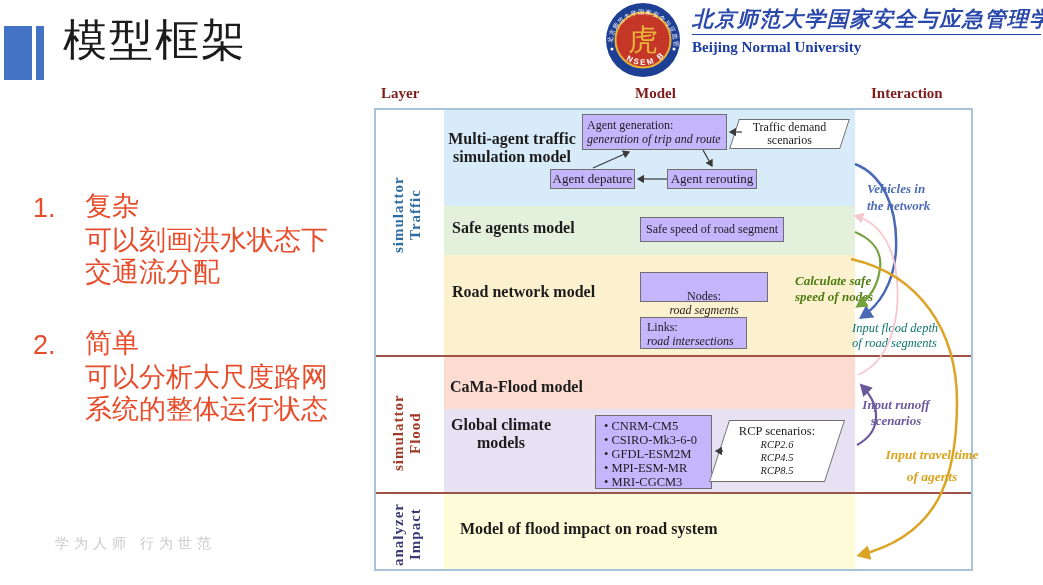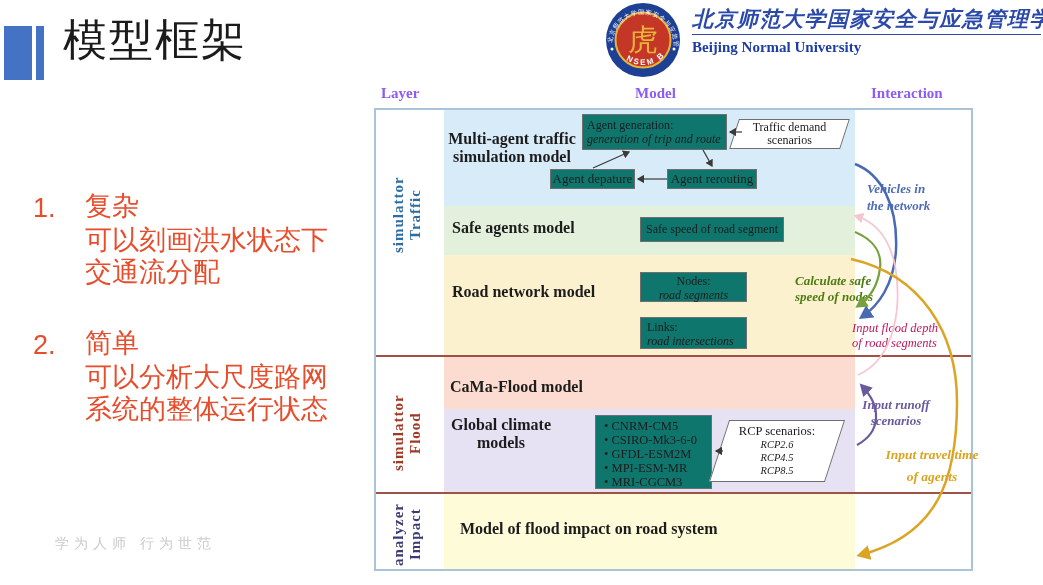--- a/index.html
+++ b/index.html
@@ -25,21 +25,21 @@
   .pt{color:#e74c2b;font-size:27px;line-height:32px;white-space:pre-line;}
   #p1n{left:33px;top:192px;} #p1h{left:85px;top:190px;}
   #p1b{left:85px;top:224px;}
   #p2n{left:33px;top:329px;} #p2h{left:85px;top:327px;}
   #p2b{left:85px;top:361px;}
 
   
   #watermark{left:55px;top:535px;font-size:14px;color:#cbcbcb;letter-spacing:5px;}
 
   
-  .hdr{top:85px;font:bold 15px "Liberation Serif","DejaVu Serif",serif;color:#8b5cf6;}
+  .hdr{top:85px;font:bold 15px "Liberation Serif","DejaVu Serif",serif;color:#7f1d1d;}
   #hdr-layer{left:381px;} #hdr-model{left:635px;} #hdr-interaction{left:871px;}
 
   #frame{left:374px;top:108px;width:599px;height:463px;border:2px solid #a9c3d9;box-sizing:border-box;
          font-family:"Liberation Serif","DejaVu Serif",serif;color:#1c1c1c;}
   #frame .abs{position:absolute;}
   .band{left:68px;width:411px;}
   #band-ma{top:0;height:96px;background:#d8ebf9;}
   #band-ss{top:96px;height:49px;background:#e3f1dc;}
   #band-rn{top:145px;height:102px;background:#fcf1cf;}
   #band-cama{top:247px;height:52px;background:#fcdcd0;}
@@ -55,44 +55,44 @@
   #vl-impact{left:14px;top:390px;height:69px;color:#3c3a75;}
 
   .seclabel{font-weight:bold;font-size:16px;line-height:18px;white-space:pre-line;text-align:center;}
   #lbl-ma{left:70px;top:20px;width:132px;}
   #lbl-ss{left:76px;top:109px;}
   #lbl-rn{left:76px;top:173px;}
   #lbl-cama{left:74px;top:268px;}
   #lbl-gcm{left:74px;top:306px;width:102px;}
   #lbl-imp{left:84px;top:410px;}
 
-  .dbox{background:#0f766e;border:1px solid #6f6f6f;font-size:12px;line-height:14px;box-sizing:border-box;}
+  .dbox{background:#c4b5fd;border:1px solid #6f6f6f;font-size:12px;line-height:14px;box-sizing:border-box;}
   #box-gen{left:206px;top:4px;width:145px;height:36px;padding:3px 4px;text-align:left;}
   #box-gen .sub{font-style:italic;}
   #box-dep{left:174px;top:59px;width:85px;height:20px;text-align:center;font-size:13px;line-height:18px;}
   #box-rer{left:291px;top:59px;width:90px;height:20px;text-align:center;font-size:13px;line-height:18px;}
   #box-safe{left:264px;top:107px;width:144px;height:25px;text-align:center;font-size:12px;line-height:23px;}
-  #box-nodes{left:264px;top:162px;width:107px;height:30px;text-align:center;padding-top:1px;}
+  #box-nodes{left:264px;top:162px;width:128px;height:30px;text-align:center;padding-top:16px;}
   #box-nodes .sub,#box-links .sub{font-style:italic;}
   #box-links{left:264px;top:207px;width:107px;height:32px;text-align:left;padding:2px 0 0 6px;}
   #box-gcm{left:219px;top:305px;width:117px;height:74px;padding:3px 2px 16px 8px;text-align:left;font-size:12.5px;}
   #box-gcm div{line-height:14px;}
   #box-gcm div::before{content:"\2022  ";}
 
   .para{background:#fff;border:1px solid #6f6f6f;transform:skewX(-18deg);box-sizing:border-box;}
   #para-td{left:358px;top:9px;width:111px;height:30px;}
   #para-td-txt{left:352px;top:11px;width:123px;text-align:center;font-size:12px;line-height:13px;white-space:pre-line;}
   #para-rcp{left:343px;top:310px;width:116px;height:62px;}
   #para-rcp-txt{left:339px;top:314px;width:124px;text-align:center;font-size:12.5px;line-height:14px;}
   #para-rcp-txt div{font-style:italic;font-size:10.5px;line-height:13px;}
 
   .ilabel{font-style:italic;font-weight:bold;white-space:pre-line;}
   #il-vehicles{left:491px;top:70px;font-size:13px;line-height:17px;color:#4f6cb8;}
   #il-calc{left:419px;top:163px;font-size:13px;line-height:16px;color:#4d7c0f;}
-  #il-flood{left:476px;top:211px;font-size:12.5px;line-height:15px;color:#be185d;font-weight:normal;}
+  #il-flood{left:476px;top:211px;font-size:12.5px;line-height:15px;color:#0f766e;font-weight:normal;}
   #il-runoff{left:478px;top:287px;width:84px;text-align:center;font-size:13px;line-height:16px;color:#6a5a9d;}
   #il-travel{left:506px;top:334px;width:100px;text-align:center;font-size:13.5px;line-height:22px;color:#dca31e;}
 
   #arrows{left:0;top:0;pointer-events:none;}
 </style>
 </head>
 <body>
 
 <div id="slide">
 

